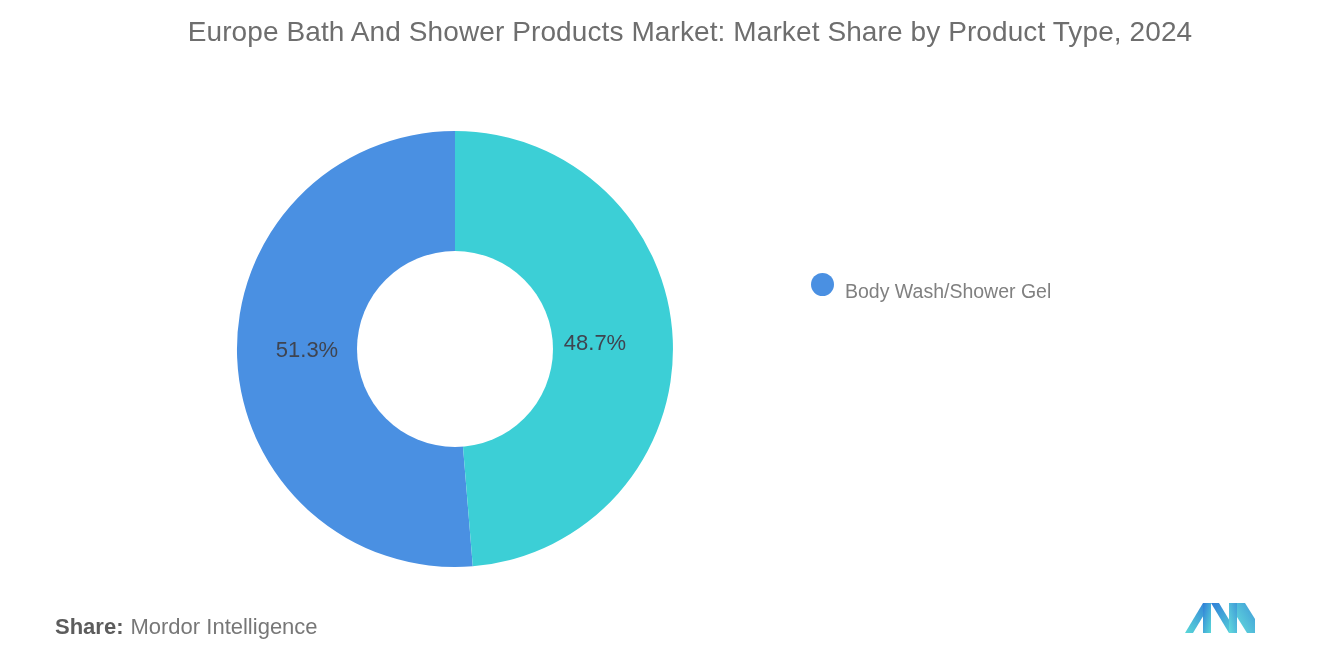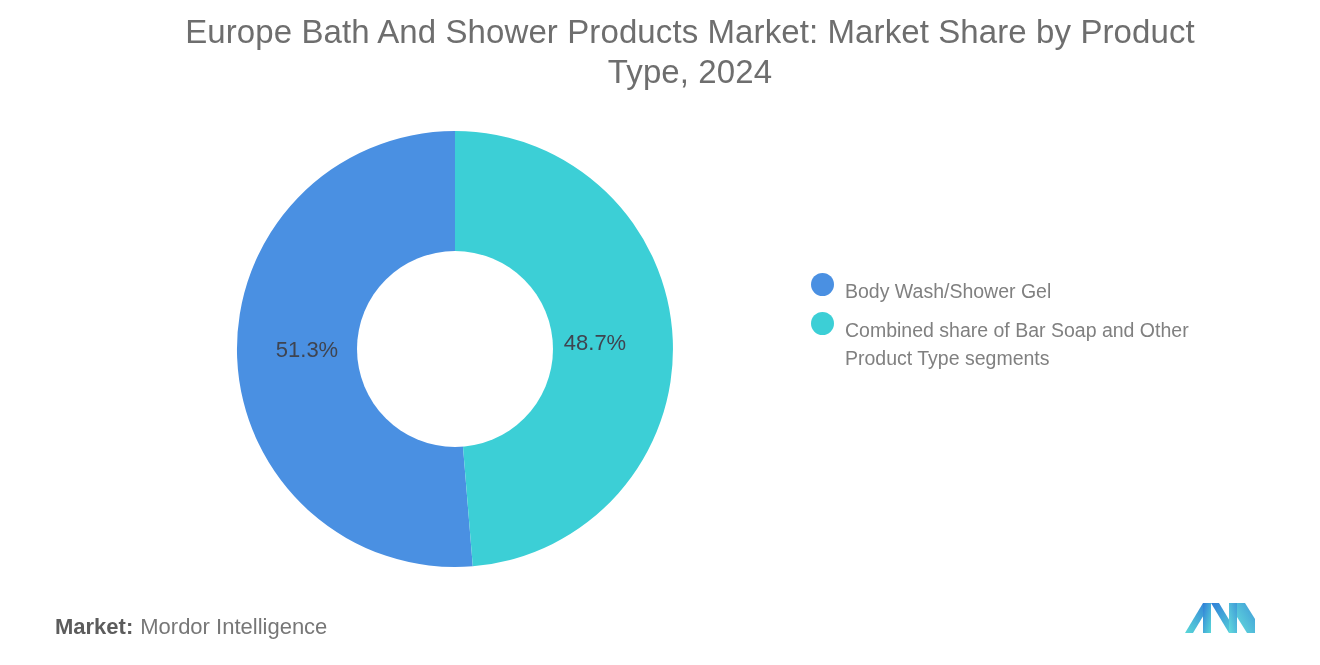--- a/index.html
+++ b/index.html
@@ -16,21 +16,21 @@
     -webkit-font-smoothing: antialiased;
   }
 
   
   #chart-title {
     position: absolute;
     left: 160px;
     top: 12px;
     width: 1060px;
     text-align: center;
-    font-size: 33px;
+    font-size: 28px;
     line-height: 40px;
     color: #6e6e6e;
     font-weight: 400;
     letter-spacing: 0.1px;
   }
 
   
   #donut-wrap {
     position: absolute;
     left: 237px;
@@ -126,28 +126,24 @@
     <text id="label-blue" class="slice-label" x="70" y="226" text-anchor="middle">51.3%</text>
     <text id="label-teal" class="slice-label" x="358" y="219" text-anchor="middle">48.7%</text>
   </svg>
 </div>
 
 <div id="legend">
   <div class="legend-row">
     <span class="legend-dot" id="legend-dot-0" style="background: rgb(74, 144, 226);"></span>
     <span class="legend-label">Body Wash/Shower Gel</span>
   </div>
-  <div class="legend-row">
-    <span class="legend-dot" id="legend-dot-1" style="background: rgb(60, 207, 214);"></span>
-    <span class="legend-label">Combined share of Bar Soap and Other Product Type segments</span>
-  </div>
 </div>
 
 <div id="source-line">
-  <span class="src-key">Market:</span><span class="src-val">Mordor Intelligence</span>
+  <span class="src-key">Share:</span><span class="src-val">Mordor Intelligence</span>
 </div>
 
 <div id="brand-logo">
   <svg viewBox="0 0 70 34">
     <defs>
       <linearGradient id="lgA" x1="0" y1="1" x2="1" y2="0">
         <stop offset="0%" stop-color="#5ad8d8"></stop>
         <stop offset="100%" stop-color="#2f7ed8"></stop>
       </linearGradient>
       <linearGradient id="lgB" x1="0" y1="0" x2="1" y2="1">

